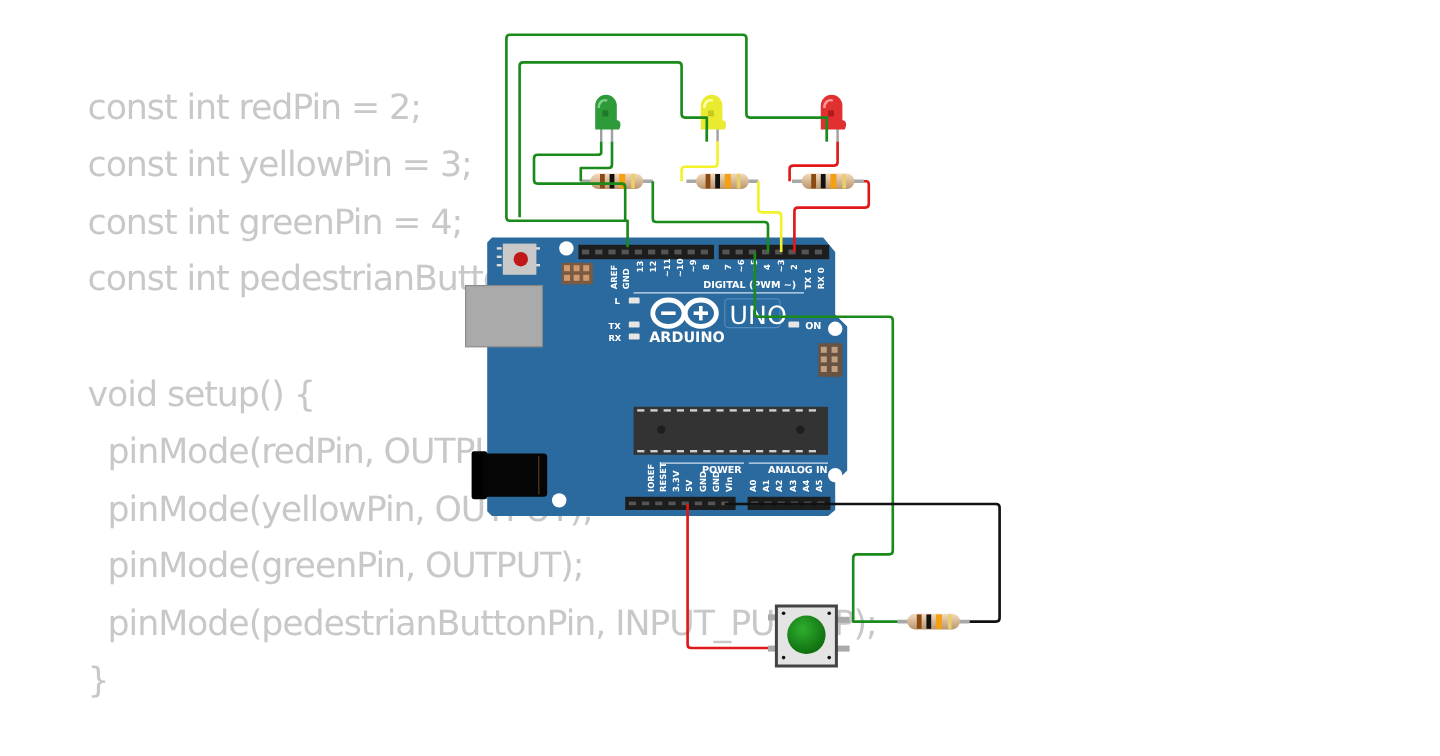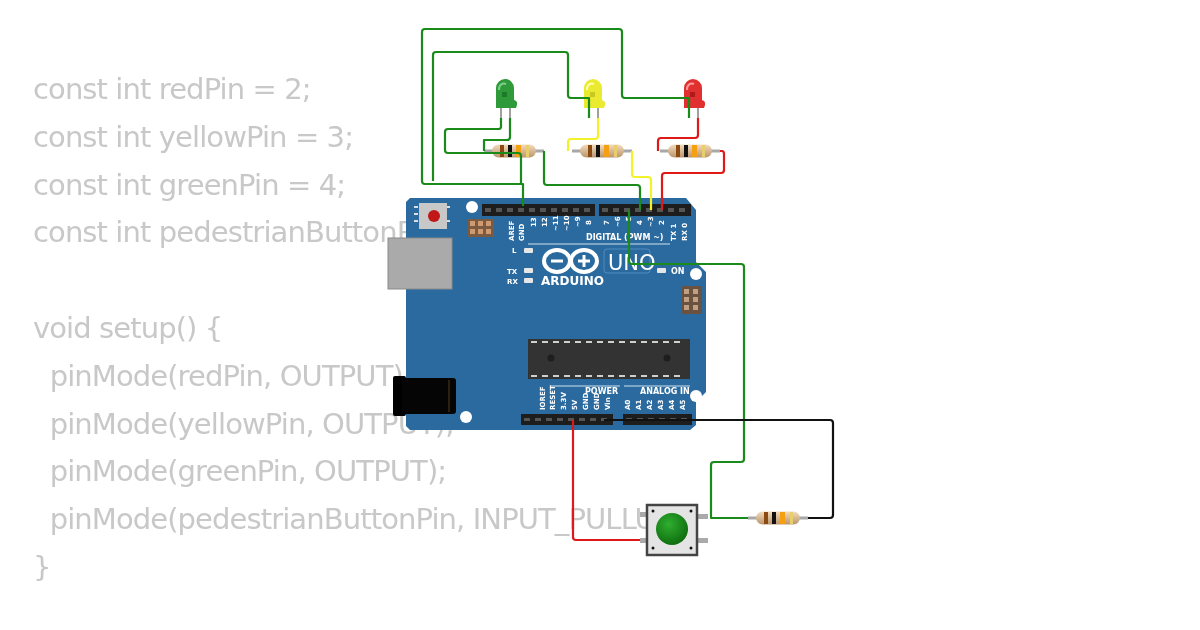--- a/index.html
+++ b/index.html
@@ -1,18 +1,18 @@
 <!DOCTYPE html>
 <html><head>
 <meta charset="utf-8">
 <style>
   html, body { margin:0; padding:0; }
   body { width:1200px; height:630px; background:#ffffff; position:relative; overflow:hidden; font-family:"DejaVu Sans", sans-serif; }
   #code { position:absolute; left:33px; top:66px; margin:0; color:#c8c8c8; font-family:"DejaVu Sans", sans-serif; font-size:29px; line-height:47.8px; letter-spacing:-0.9px; white-space:pre; z-index:1; }
-  #code .line { display:block; height:47.8px; }
+  #code .line { display:block; height:47.8px;margin-left:40px; }
   #circuit { position:absolute; left:0; top:0; z-index:2; }
   .pinlbl { font-family:"DejaVu Sans", sans-serif; font-weight:bold; fill:#ffffff; font-size:7px; }
   .brand { font-family:"DejaVu Sans", sans-serif; font-weight:bold; fill:#ffffff; }
 </style>
 </head>
 <body>
 
 <pre id="code"><span class="line">const int redPin = 2;</span><span class="line">const int yellowPin = 3;</span><span class="line">const int greenPin = 4;</span><span class="line">const int pedestrianButtonPin = 5;</span><span class="line"></span><span class="line">void setup() {</span><span class="line">  pinMode(redPin, OUTPUT);</span><span class="line">  pinMode(yellowPin, OUTPUT);</span><span class="line">  pinMode(greenPin, OUTPUT);</span><span class="line">  pinMode(pedestrianButtonPin, INPUT_PULLUP);</span><span class="line">}</span></pre>
 
 <svg id="circuit" width="1200" height="630" viewBox="0 0 1200 630">

